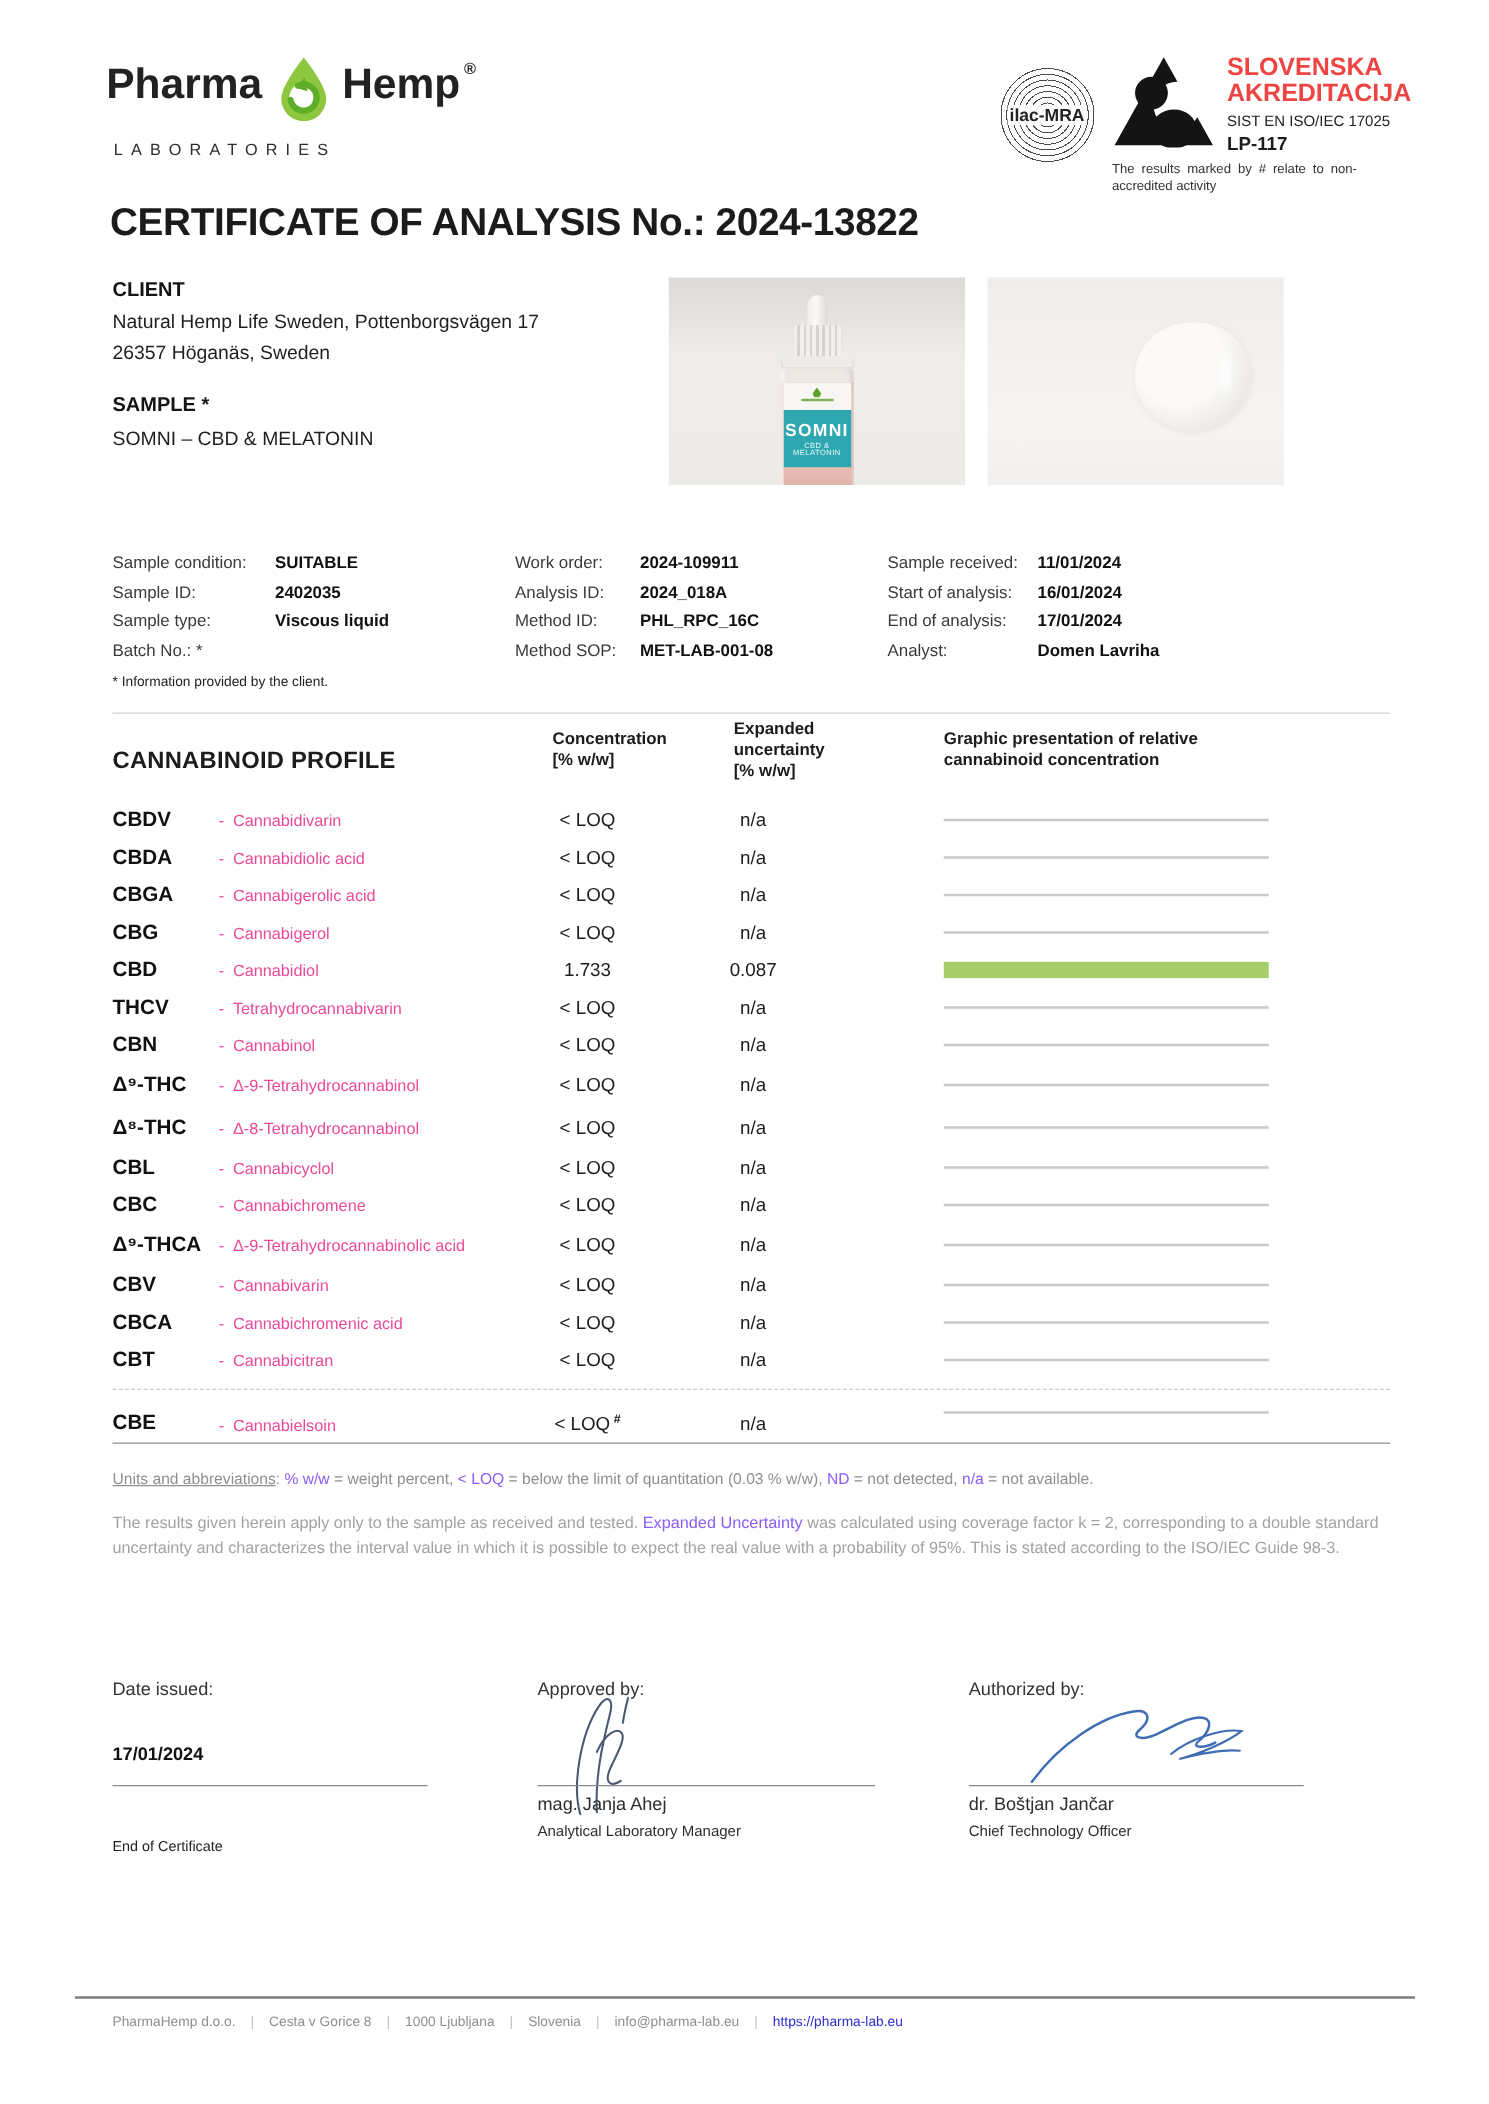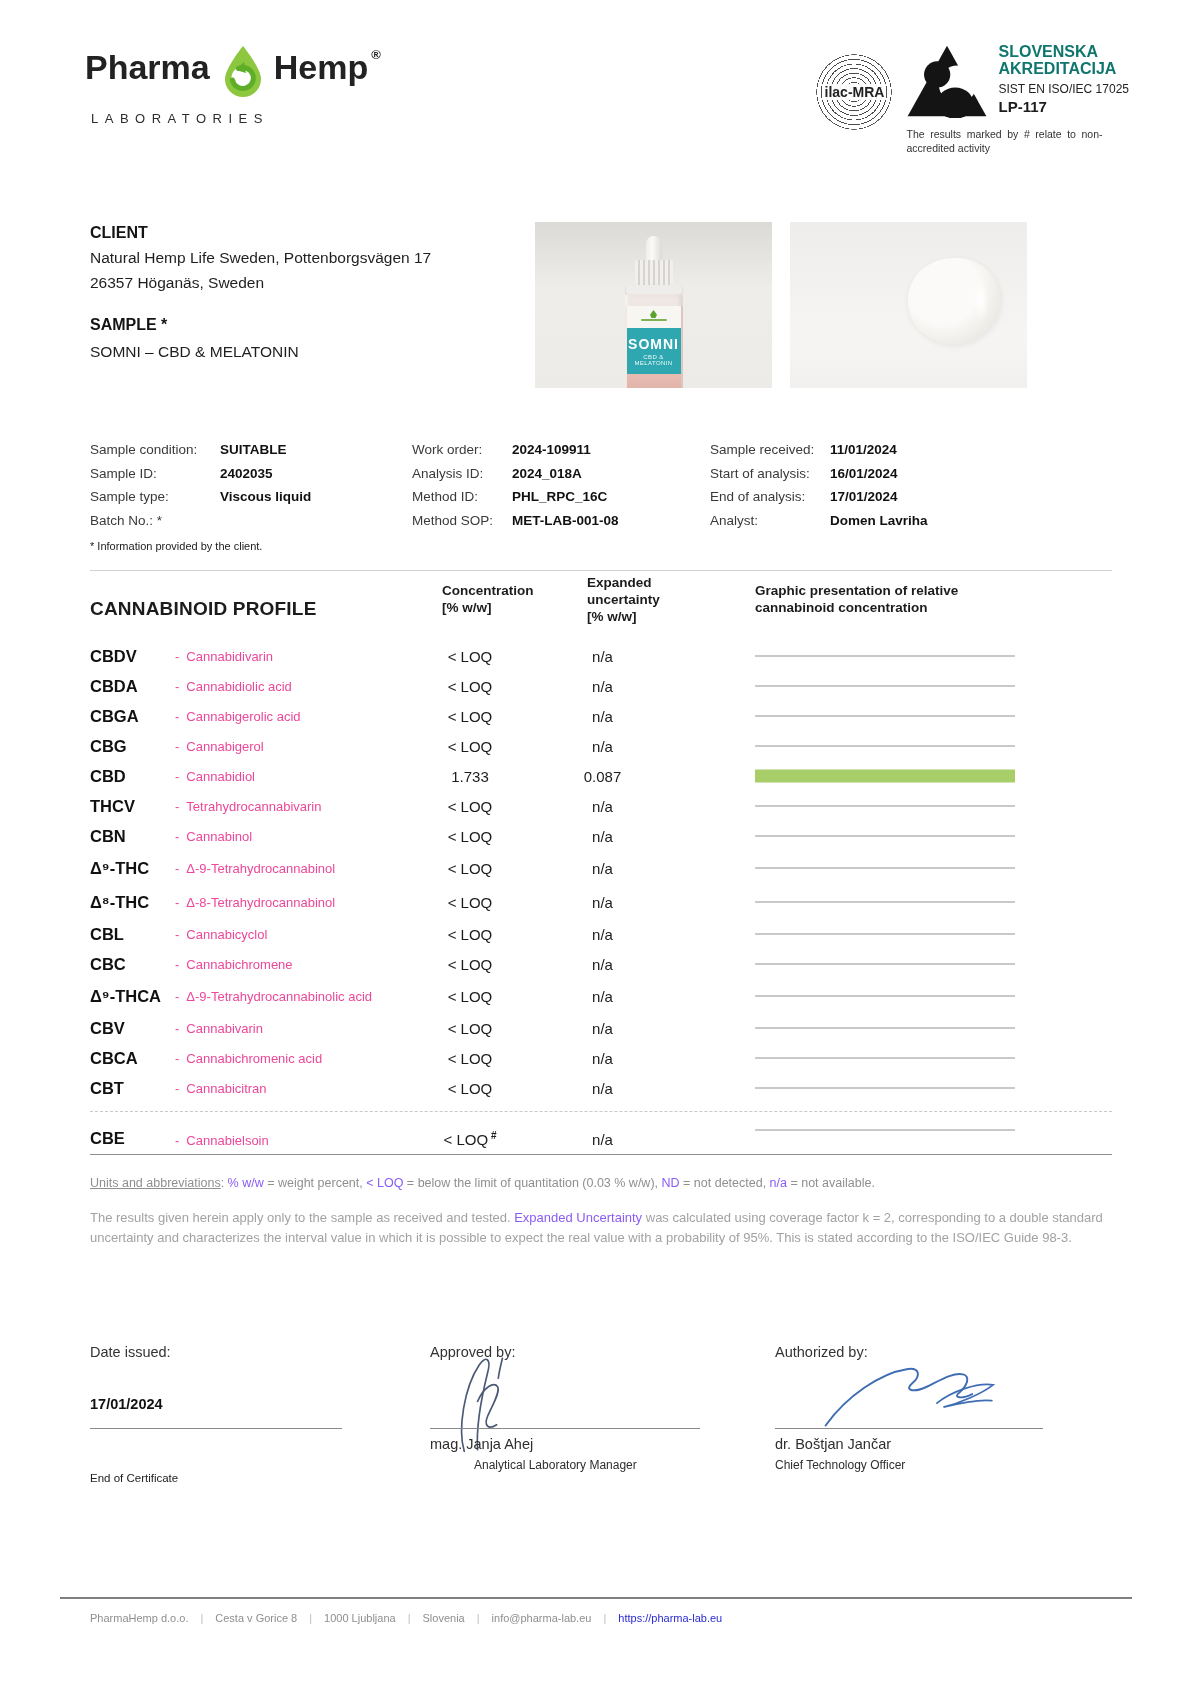--- a/index.html
+++ b/index.html
@@ -21,21 +21,21 @@
     width:76px;height:76px;border-radius:50%;margin-top:10px;position:relative;flex:none;
     background:repeating-radial-gradient(circle at 50% 50%, #4a4a4a 0 0.8px, #ffffff 0.8px 4.6px);
   }
   .ilac-seal span{
     position:absolute;left:50%;top:50%;transform:translate(-50%,-50%);
     background:rgba(255,255,255,.92);padding:0 2px;font-weight:bold;font-size:14px;color:#222;white-space:nowrap;
   }
   .accred-right{display:flex;flex-direction:column;}
   .accred-top{display:flex;gap:10px;align-items:flex-start;}
   .accred-text{line-height:1.05;}
-  .accred-org{font-size:16px;font-weight:bold;color:#0f766e;}
+  .accred-org{font-size:20px;font-weight:bold;color:#ef4444;}
   .accred-standard{font-size:12px;color:#222;margin-top:5px;}
   .accred-license{font-size:15px;font-weight:bold;margin-top:4px;}
   .accred-note{font-size:10.5px;color:#333;width:196px;margin-top:6px;line-height:1.3;text-align:justify;}
 
   
   .doc-title{position:absolute;left:88px;top:160px;font-size:31px;font-weight:bold;letter-spacing:-0.3px;color:#1b1b1b;}
   .sec-heading{font-size:16px;font-weight:bold;color:#141414;}
   .client-block{position:absolute;left:90px;top:224px;width:430px;}
   .client-line{font-size:15.5px;margin-top:7px;color:#1f1f1f;}
   .sample-block{position:absolute;left:90px;top:316px;width:430px;}
@@ -165,20 +165,21 @@
           <div class="accred-org">SLOVENSKA</div>
           <div class="accred-org">AKREDITACIJA</div>
           <div class="accred-standard">SIST EN ISO/IEC 17025</div>
           <div class="accred-license">LP-117</div>
         </div>
       </div>
       <div class="accred-note">The results marked by # relate to non-accredited activity</div>
     </div>
   </div>
 
+  <div class="doc-title">CERTIFICATE OF ANALYSIS No.: 2024-13822</div>
 
   <div class="client-block">
     <div class="sec-heading">CLIENT</div>
     <div class="client-line">Natural Hemp Life Sweden, Pottenborgsvägen 17</div>
     <div class="client-line">26357 Höganäs, Sweden</div>
   </div>
 
   <div class="sample-block">
     <div class="sec-heading">SAMPLE *</div>
     <div class="sample-name">SOMNI – CBD &amp; MELATONIN</div>
@@ -402,21 +403,21 @@
     <div class="sig-line" style="left:90px;top:92px;width:252px;"></div>
 
     <div class="sig-label" style="left:430px;top:8px;">Approved by:</div>
     <svg class="sig-svg" style="left:430px;top:14px;" width="110" height="108" viewBox="0 0 110 130">
       <path d="M30,122 C22,95 30,45 48,18 C56,6 63,10 58,28 C52,52 44,86 46,120" fill="none" stroke="#4b5a74" stroke-width="2" stroke-linecap="round"></path>
       <path d="M46,62 C54,44 66,38 70,44 C74,50 64,66 58,80 C54,90 58,97 69,90" fill="none" stroke="#4b5a74" stroke-width="2" stroke-linecap="round"></path>
       <path d="M76,10 C74,18 72,26 71,34" fill="none" stroke="#4b5a74" stroke-width="2" stroke-linecap="round"></path>
     </svg>
     <div class="sig-line" style="left:430px;top:92px;width:270px;"></div>
     <div class="sig-name" style="left:430px;top:100px;">mag. Janja Ahej</div>
-    <div class="sig-role" style="left:430px;top:122px;margin-left:44px;">Analytical Laboratory Manager</div>
+    <div class="sig-role" style="left:430px;top:122px;">Analytical Laboratory Manager</div>
 
     <div class="sig-label" style="left:775px;top:8px;">Authorized by:</div>
     <svg class="sig-svg" style="left:772px;top:24px;" width="280" height="72" viewBox="0 0 280 110">
       <path d="M8,100 C40,55 92,20 132,14 C152,11 154,24 140,36 C128,46 142,50 160,42 C178,34 202,18 218,22 C230,25 224,40 212,50 C202,58 216,60 232,52" fill="none" stroke="#3f6db4" stroke-width="3" stroke-linecap="round"></path>
       <path d="M178,66 C200,48 240,34 264,38 C246,52 212,66 188,72 C212,66 244,60 262,62" fill="none" stroke="#3f6db4" stroke-width="2.6" stroke-linecap="round"></path>
     </svg>
     <div class="sig-line" style="left:775px;top:92px;width:268px;"></div>
     <div class="sig-name" style="left:775px;top:100px;">dr. Boštjan Jančar</div>
     <div class="sig-role" style="left:775px;top:122px;">Chief Technology Officer</div>
   </div>

